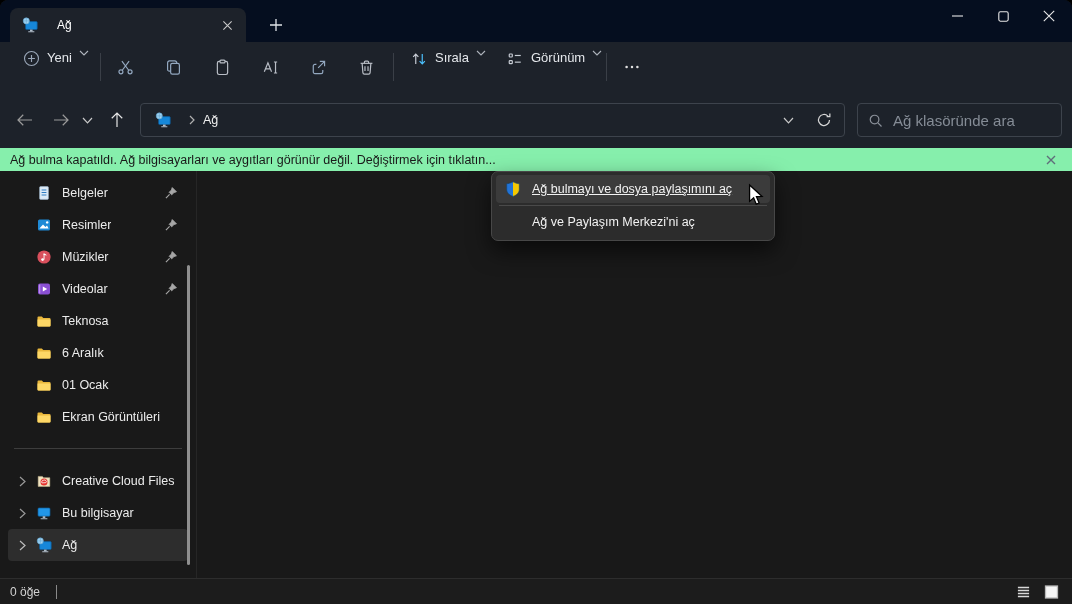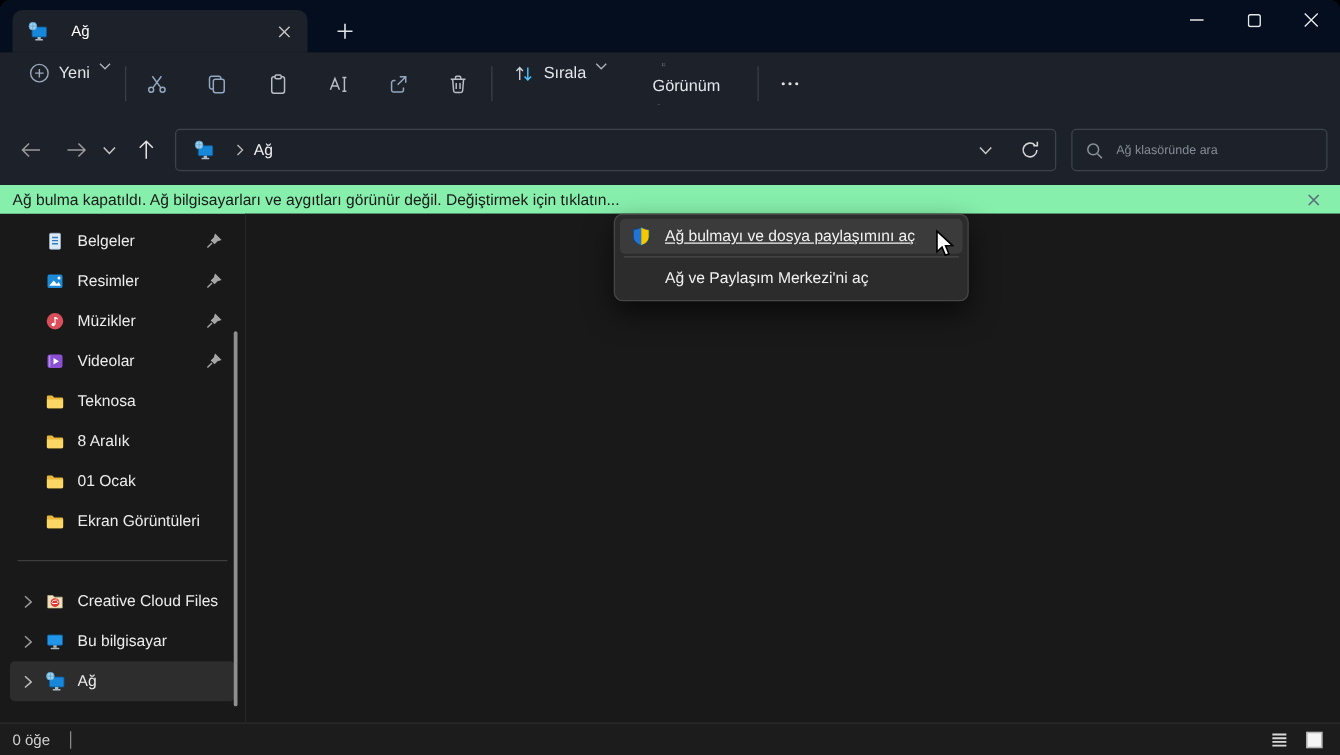--- a/index.html
+++ b/index.html
@@ -28,21 +28,21 @@
   
   .addressrow { position:absolute; top:92px; left:0; right:0; height:56px; background:#1d222a; }
   .navbtn { position:absolute; top:11px; width:34px; height:34px; display:flex; align-items:center; justify-content:center; border-radius:4px; }
   .addrbox { position:absolute; left:140px; top:11px; width:705px; height:34px; border:1px solid #3d434c;
              border-radius:4px; display:flex; align-items:center; padding:0 8px; }
   .addr-root { display:flex; align-items:center; gap:8px; padding:3px 6px; border-radius:3px; }
   .addr-label { font-size:12.5px; color:#f0f0f0; }
   .addr-right { margin-left:auto; display:flex; align-items:center; gap:22px; padding-right:4px; }
   .searchbox { position:absolute; left:857px; top:11px; width:205px; height:34px; border:1px solid #3d434c;
                border-radius:4px; display:flex; align-items:center; padding:0 10px; gap:10px; }
-  .searchbox input { background:transparent; border:none; outline:none; color:#fef9c3; font-size:10px;
+  .searchbox input { background:transparent; border:none; outline:none; color:#fef9c3; font-size:15px;
                      font-family:"Liberation Sans","DejaVu Sans",sans-serif; width:150px; }
   .searchbox input::placeholder { color:#858c96; }
 
   
   .infobar { position:absolute; top:148px; left:0; right:0; height:23px; background:#86efac;
              display:flex; align-items:center; padding:0 10px; }
   .infobar-text { font-size:12.5px; color:#191919; }
   .infobar-close { margin-left:auto; padding:2px 6px; display:flex; align-items:center; }
 
   
@@ -185,21 +185,21 @@
           </g>
           <g stroke="#4cc2ff">
             <path d="M13.6 4.4 V15.2 M10.7 12.4 L13.6 15.4 L16.5 12.4"></path>
           </g>
         </svg>
       <span>Sırala</span>
       <svg width="10" height="6" viewBox="0 0 10 6" fill="none" stroke="#aeb4bc" stroke-width="1.1">
           <path d="M1 1 L5 5 L9 1"></path>
         </svg>
     </div>
-    <div class="cmdbtn" style="left:513px;flex-direction:column;">
+    <div class="cmdbtn" style="left:497px;">
       <svg width="18" height="18" viewBox="0 0 20 20" fill="none" stroke="#c9ced6" stroke-width="1.3">
           <rect x="3.6" y="4.4" width="3.4" height="3.4" rx="0.8"></rect>
           <path d="M9.8 6.1 h6.6"></path>
           <rect x="3.6" y="11.8" width="3.4" height="3.4" rx="0.8"></rect>
           <path d="M9.8 13.5 h6.6"></path>
         </svg>
       <span>Görünüm</span>
       <svg width="10" height="6" viewBox="0 0 10 6" fill="none" stroke="#aeb4bc" stroke-width="1.1">
           <path d="M1 1 L5 5 L9 1"></path>
         </svg>
@@ -346,21 +346,21 @@
           </svg>
         <span class="slabel">Teknosa</span>
       </div>
 
       <div class="srow">
         <span class="chevcell"></span>
         <svg class="sicon" viewBox="0 0 16 16">
             <path d="M1.5 4.4 a1 1 0 0 1 1 -1 h3.3 l1.5 1.5 h6.2 a1 1 0 0 1 1 1 v6.6 a1 1 0 0 1 -1 1 h-11 a1 1 0 0 1 -1 -1 Z" fill="#e9b73c"></path>
             <path d="M1.5 6.6 h13 v5.9 a1 1 0 0 1 -1 1 h-11 a1 1 0 0 1 -1 -1 Z" fill="#fdd766"></path>
           </svg>
-        <span class="slabel">8 Aralık</span>
+        <span class="slabel">6 Aralık</span>
       </div>
 
       <div class="srow">
         <span class="chevcell"></span>
         <svg class="sicon" viewBox="0 0 16 16">
             <path d="M1.5 4.4 a1 1 0 0 1 1 -1 h3.3 l1.5 1.5 h6.2 a1 1 0 0 1 1 1 v6.6 a1 1 0 0 1 -1 1 h-11 a1 1 0 0 1 -1 -1 Z" fill="#e9b73c"></path>
             <path d="M1.5 6.6 h13 v5.9 a1 1 0 0 1 -1 1 h-11 a1 1 0 0 1 -1 -1 Z" fill="#fdd766"></path>
           </svg>
         <span class="slabel">01 Ocak</span>
       </div>

